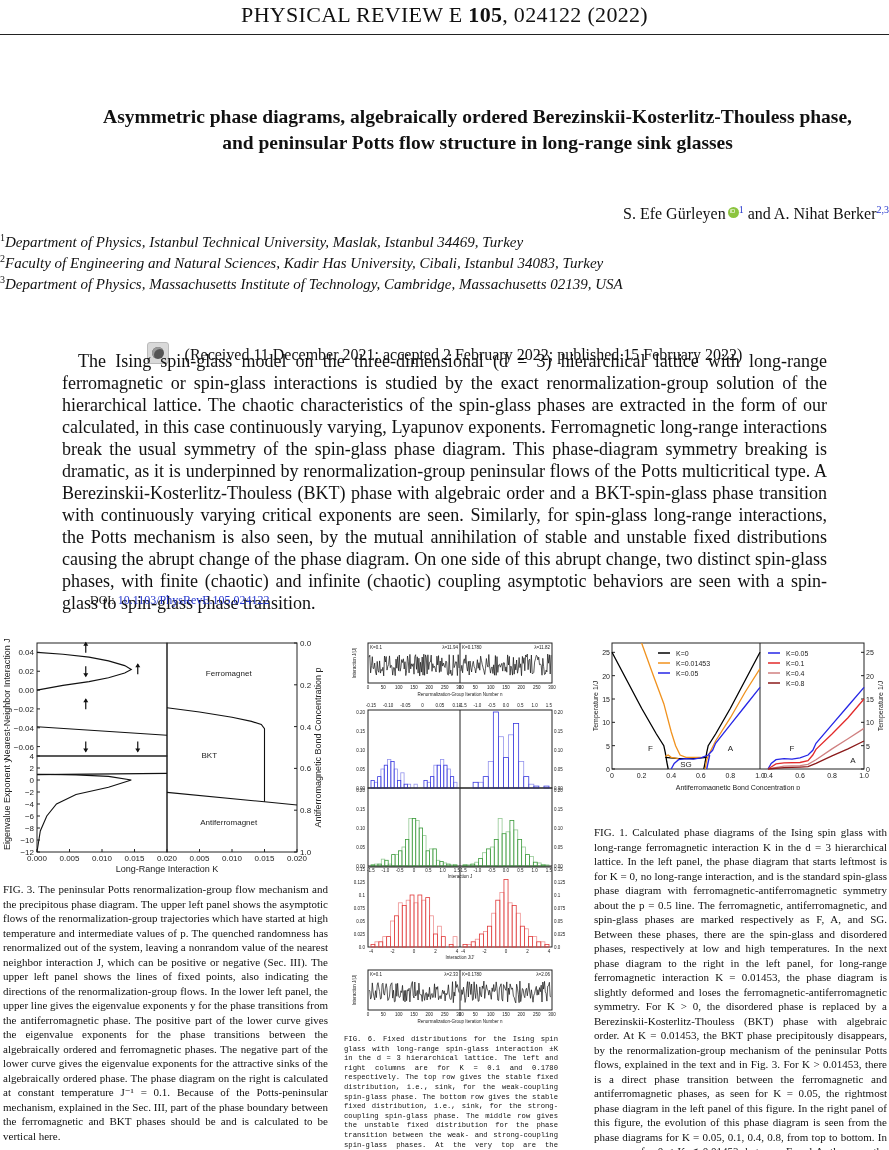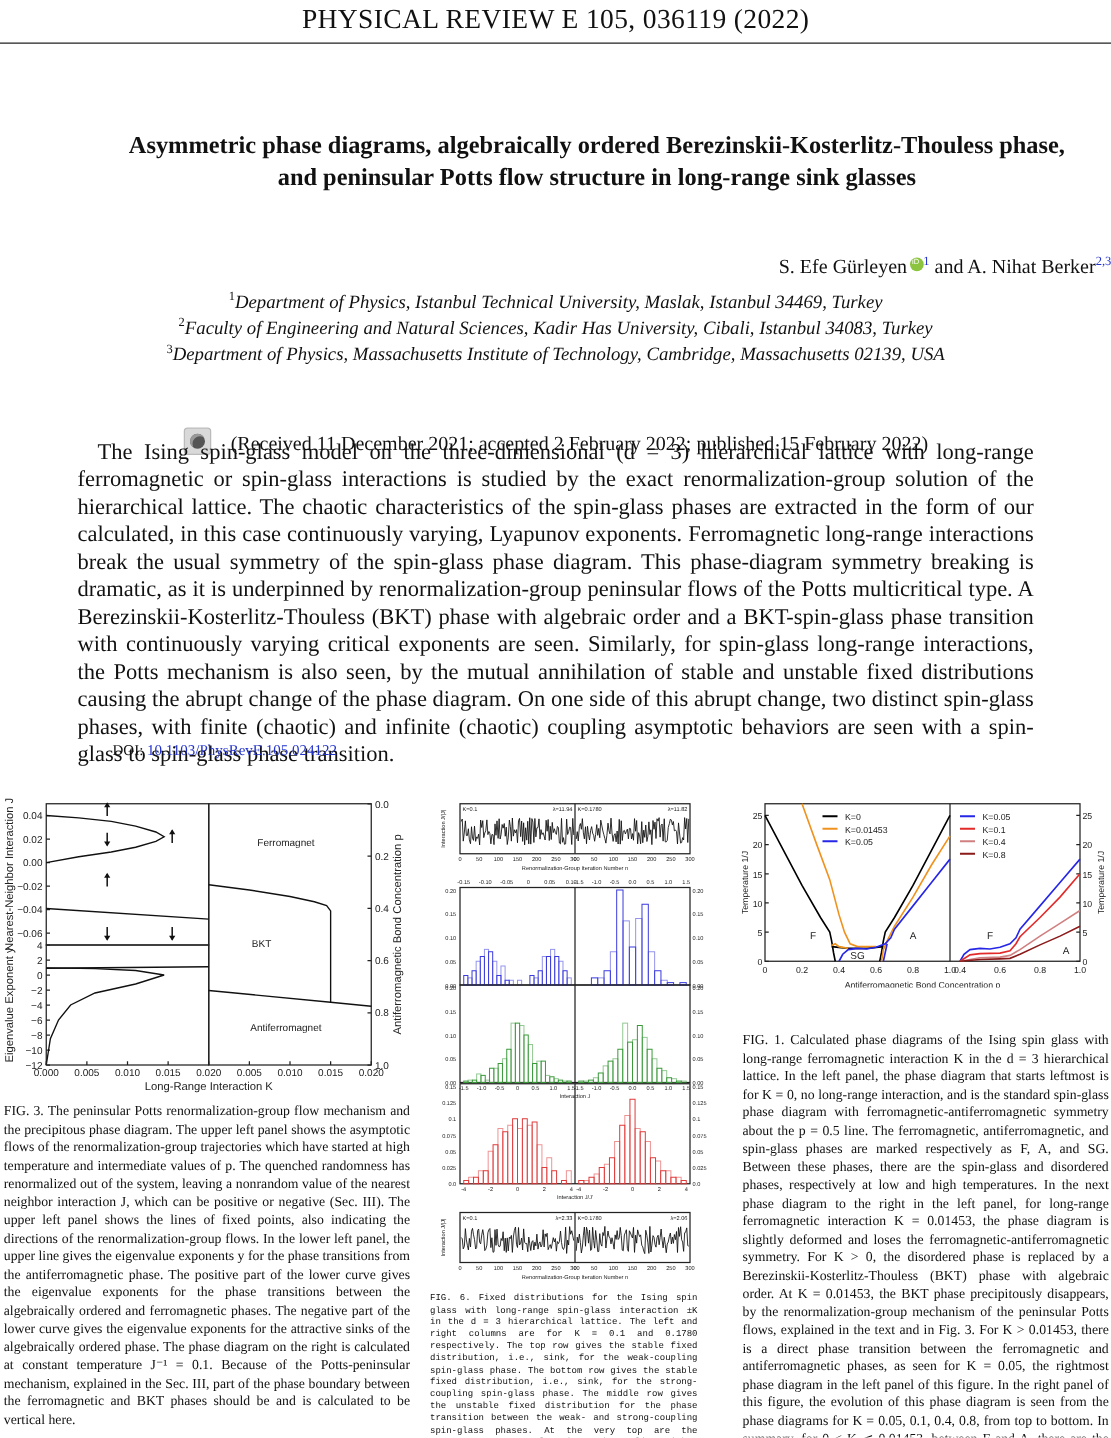--- a/index.html
+++ b/index.html
@@ -1,45 +1,45 @@
 <!DOCTYPE html>
 <html><head>
 <meta charset="utf-8">
 <style>
   html,body{margin:0;padding:0;background:#fff;}
   body{width:889px;height:1150px;position:relative;overflow:hidden;font-family:"Liberation Serif","DejaVu Serif",serif;color:#111;}
   .abs{position:absolute;}
   .journal{top:2px;left:0;width:889px;text-align:center;font-size:22px;letter-spacing:0.3px;}
-  .journal b{font-weight:normal;}
+  .journal b{font-weight:bold;}
   .rule{top:34px;left:0;width:889px;height:1px;background:#222;}
   .title{top:104px;left:0;width:889px;text-align:center;font-size:19.5px;font-weight:bold;line-height:26px;padding-left:33px;}
   .authors{top:204px;left:0;width:889px;text-align:right;font-size:16px;}
   .orcid{display:inline-block;width:11px;height:11px;border-radius:50%;background:#8cc43f;vertical-align:1px;margin-left:2px;position:relative;}
   .orcid::after{content:"iD";position:absolute;left:2px;top:1px;font-size:6px;color:#fff;font-family:"Liberation Sans",sans-serif;}
   sup{font-size:10px;color:#2233cc;}
-  .aff{left:0;width:889px;text-align:center;font-size:15px;font-style:italic;line-height:20.5px;}
+  .aff{left:0;width:889px;text-align:left;font-size:15px;font-style:italic;line-height:20.5px;}
   .aff sup{color:#111;font-style:normal;}
   .received{top:314px;left:0;width:889px;text-align:center;font-size:16px;margin-top:28px;}
   .cm-icon{display:inline-block;width:20px;height:20px;background:#d9d9d9;border:1px solid #bbb;border-radius:3px;vertical-align:-4px;margin-right:16px;position:relative;}
   .cm-icon::after{content:"";position:absolute;left:4px;top:4px;width:12px;height:12px;border-radius:50%;background:#555;box-shadow:inset 2px 2px 0 #999;}
   .abstract{top:350px;left:62px;width:765px;font-size:18px;line-height:22px;text-align:justify;text-indent:16px;}
   .doi{top:593px;left:62px;font-size:12px;margin-left:28px;}
   .doi a{color:#2233cc;text-decoration:none;}
   .caption{font-size:11px;line-height:14.5px;text-align:justify;}
   .cap3{top:882px;left:3px;width:325px;}
   .cap6{top:1035px;left:344px;width:214px;font-size:7.2px;line-height:9.6px;font-family:Liberation Mono, monospace;}
   .cap1{top:825px;left:594px;width:293px;}
   svg text{font-family:"Liberation Sans","DejaVu Sans",sans-serif;}
 </style>
 </head>
 <body>
 
 <div class="abs journal">
   <span>PHYSICAL REVIEW E</span>
-  <b>105</b><span>, 036119 (2022)</span>
+  <b>105</b><span>, 024122 (2022)</span>
 </div>
 <div class="abs rule"></div>
 
 <div class="abs title">
   <div>Asymmetric phase diagrams, algebraically ordered Berezinskii-Kosterlitz-Thouless phase,</div>
   <div>and peninsular Potts flow structure in long-range sink glasses</div>
 </div>
 
 <div class="abs authors">
   <span>S. Efe Gürleyen</span><span class="orcid"></span><sup>1</sup><span> and </span><span>A. Nihat Berker</span><sup>2,3</sup>

